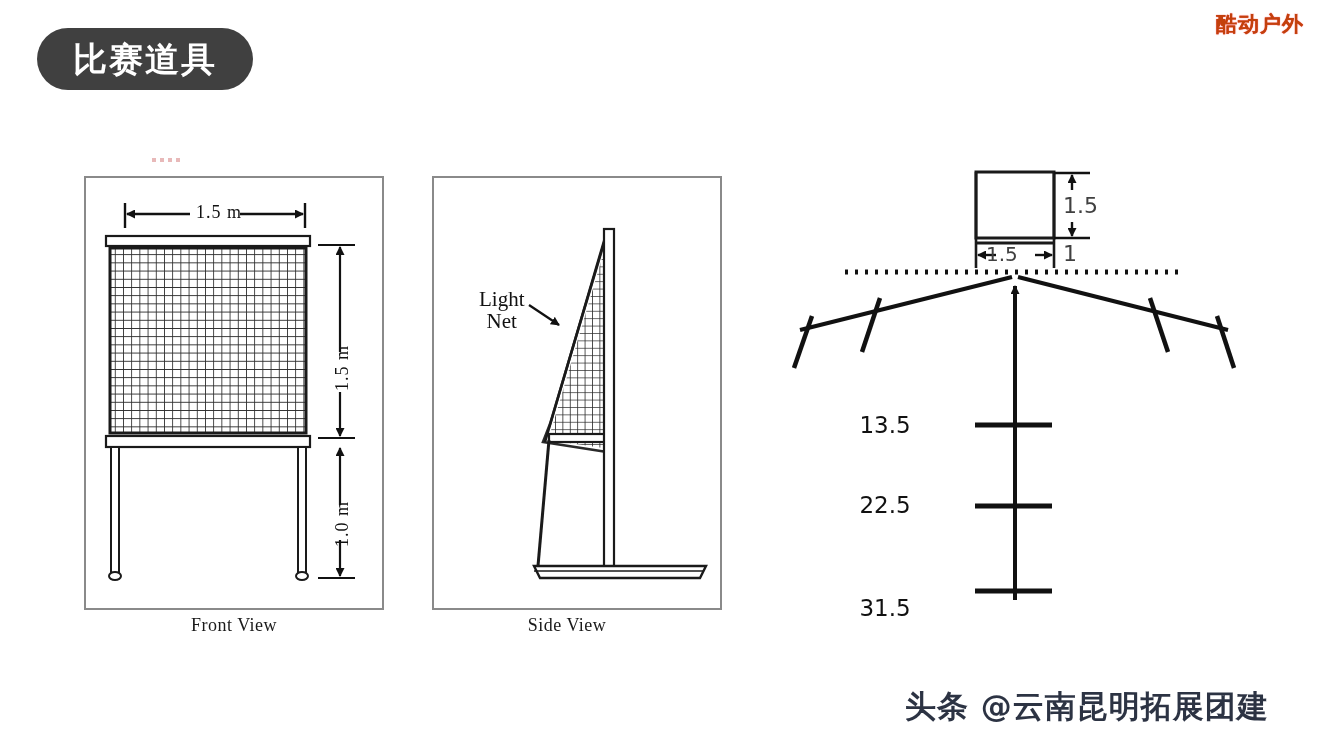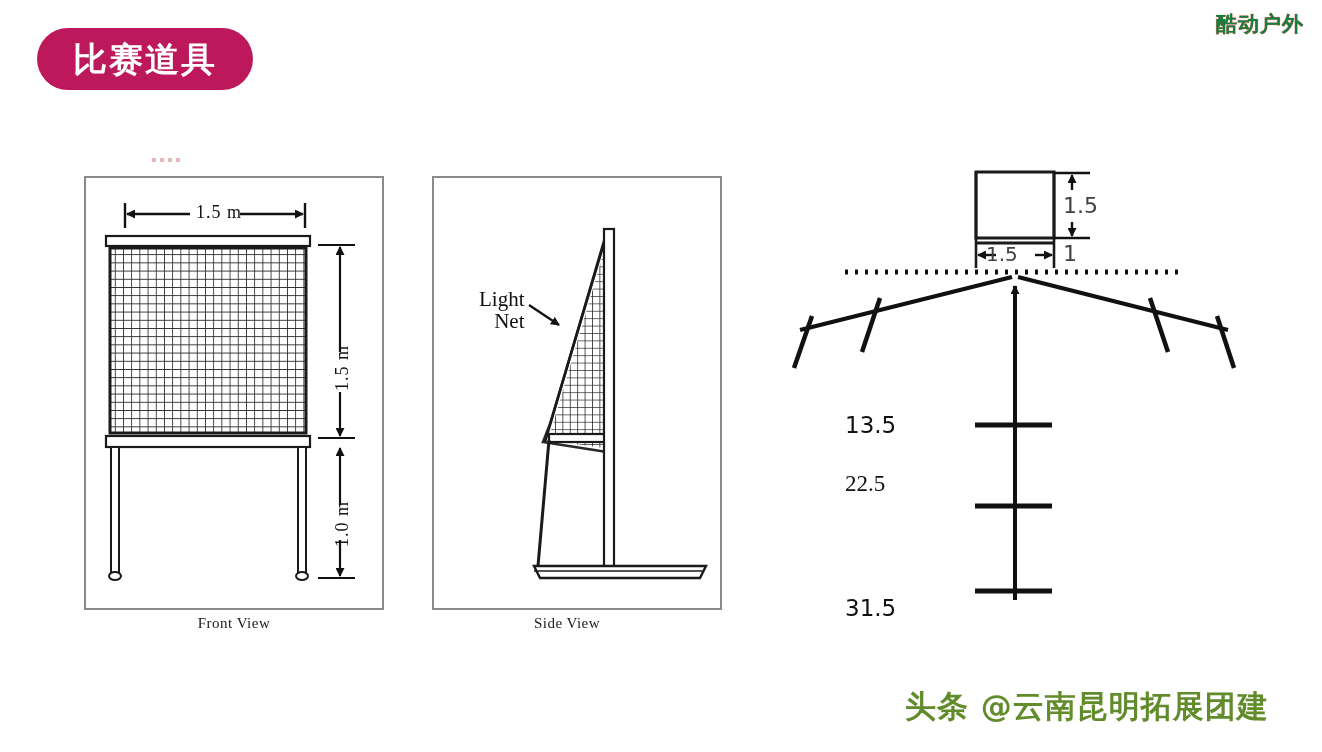--- a/index.html
+++ b/index.html
@@ -16,41 +16,41 @@
     background: #ffffff;
   }
 
   
   #title-badge {
     position: absolute;
     left: 37px;
     top: 28px;
     width: 216px;
     height: 62px;
-    background: #be185d;
+    background: #404040;
     border-radius: 31px;
     display: flex;
     align-items: center;
     justify-content: center;
   }
   #title-badge .txt {
     color: #ffffff;
     font-family: "DejaVu Sans", "Liberation Sans", sans-serif;
     font-weight: bold;
     font-size: 34px;
     letter-spacing: 2px;
     line-height: 1;
   }
 
   
   #brand-logo {
     position: absolute;
     right: 18px;
     top: 14px;
-    color: #15803d;
+    color: #c2410c;
     font-family: "DejaVu Sans", "Liberation Sans", sans-serif;
     font-weight: bold;
     font-size: 21px;
     letter-spacing: 1px;
     line-height: 1;
     text-shadow: 0 0 1px #ee1111;
   }
 
   
   .panel {
@@ -59,21 +59,21 @@
     background: #ffffff;
     box-sizing: border-box;
   }
   #front-view-panel { left: 84px;  top: 176px; width: 300px; height: 434px; }
   #side-view-panel  { left: 432px; top: 176px; width: 290px; height: 434px; }
 
   .panel-caption {
     position: absolute;
     text-align: center;
     font-family: "Liberation Serif", "DejaVu Serif", serif;
-    font-size: 15px;
+    font-size: 18px;
     color: #1a1a1a;
     letter-spacing: 0.5px;
     white-space: nowrap;
   }
   #front-view-caption { left: 84px;  top: 615px; width: 300px; }
   #side-view-caption  { left: 422px; top: 615px; width: 290px; }
 
   .svg-layer {
     position: absolute;
     left: 0; top: 0;
@@ -100,58 +100,58 @@
   #dim-legheight-label { left: 322px; top: 518px; width: 40px; text-align:center; font-size: 18px; letter-spacing:1px;}
 
   #light-net-label {
     position: absolute;
     left: 479px;
     top: 288px;
     font-family: "Liberation Serif", "DejaVu Serif", serif;
     font-size: 21px;
     color: #111;
     line-height: 1.05;
-    text-align: right;
+    text-align: center;
   }
 
   
   .plan-num {
     position: absolute;
     font-family: "DejaVu Sans", "Liberation Sans", sans-serif;
     font-size: 22px;
     color: #404040;
     white-space: nowrap;
     line-height: 1;
   }
   #plan-dim-vert   { left: 1063px; top: 195px; }
   #plan-dim-horiz  { left: 986px;  top: 244px; font-size: 20px; }
   #plan-dim-one    { left: 1063px; top: 243px; }
 
   .range-num {
     position: absolute;
     font-family: "DejaVu Sans", "Liberation Sans", sans-serif;
     font-size: 23px;
     color: #111;
-    text-align: left;
+    text-align: center;
     width: 80px;
     line-height: 1;
   }
   #range-1 { left: 845px; top: 414px; }
-  #range-2 { left: 845px; top: 472px; font-family: Liberation Serif, serif; }
+  #range-2 { left: 845px; top: 494px; }
   #range-3 { left: 845px; top: 579px; margin-top: 18px; }
 
   
   #watermark {
     position: absolute;
     left: 905px;
     top: 691px;
     font-family: "DejaVu Sans", "Liberation Sans", sans-serif;
     font-size: 31px;
     font-weight: bold;
-    color: #4d7c0f;
+    color: #0f172a;
     letter-spacing: 1px;
     line-height: 1;
     opacity: 0.88;
   }
 
   #faint-dots {
     position: absolute;
     left: 152px;
     top: 158px;
     width: 36px;

